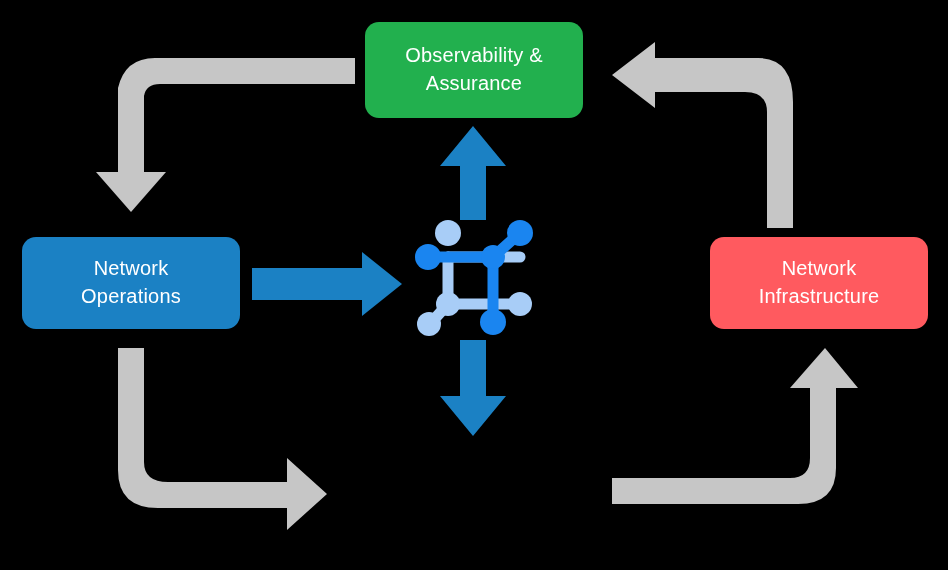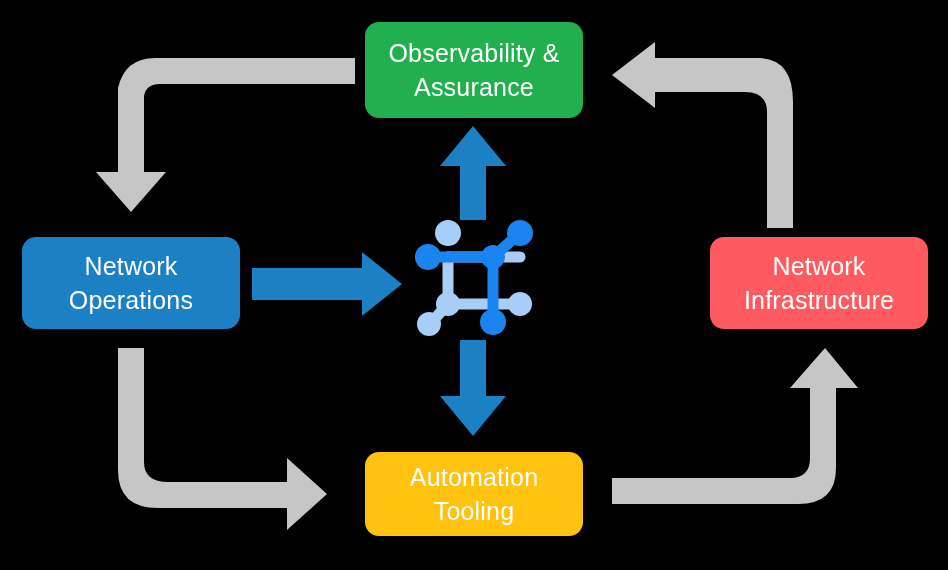--- a/index.html
+++ b/index.html
@@ -18,21 +18,21 @@
     overflow: hidden;
   }
   .node-box {
     position: absolute;
     border-radius: 14px;
     display: flex;
     align-items: center;
     justify-content: center;
     text-align: center;
     color: #ffffff;
-    font-size: 25px;
+    font-size: 20px;
     line-height: 1.38;
     font-weight: 400;
     letter-spacing: 0.2px;
     box-sizing: border-box;
     padding: 6px 10px;
   }
   .node-label {
     display: block;
     white-space: pre-line;
   }
@@ -106,18 +106,14 @@
   <div class="node-box" id="box-operations" style="left: 22px; top: 237px; width: 218px; height: 92px; background: rgb(27, 129, 196);">
     <span class="node-label">Network
 Operations</span>
   </div>
 
   <div class="node-box" id="box-infrastructure" style="left: 710px; top: 237px; width: 218px; height: 92px; background: rgb(255, 90, 95);">
     <span class="node-label">Network
 Infrastructure</span>
   </div>
 
-  <div class="node-box" id="box-automation" style="left: 365px; top: 452px; width: 218px; height: 84px; background: rgb(255, 194, 14);">
-    <span class="node-label">Automation
-Tooling</span>
-  </div>
 
 </div>
 
 </body></html>

